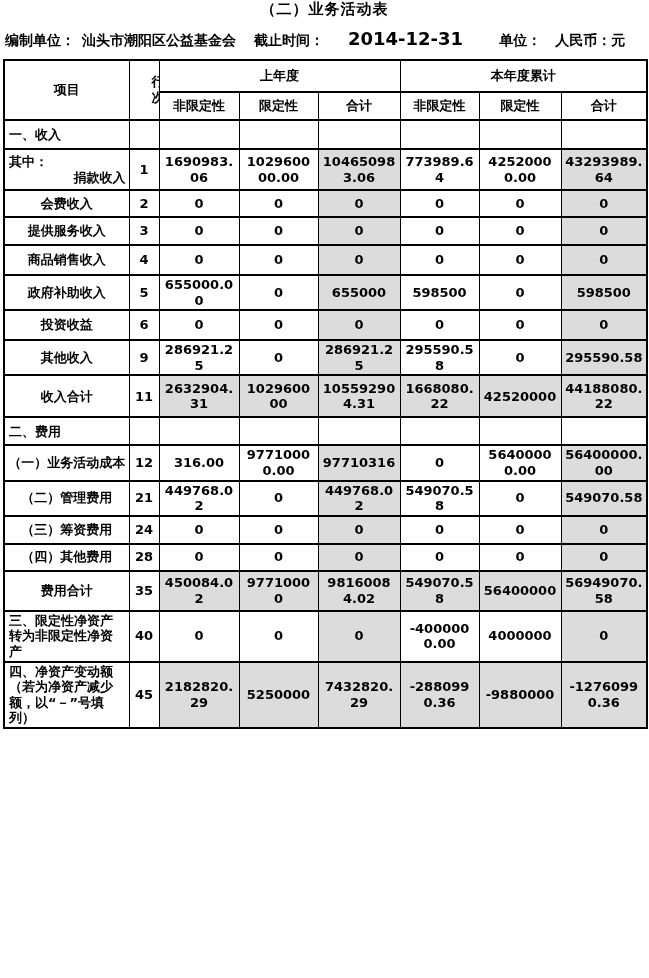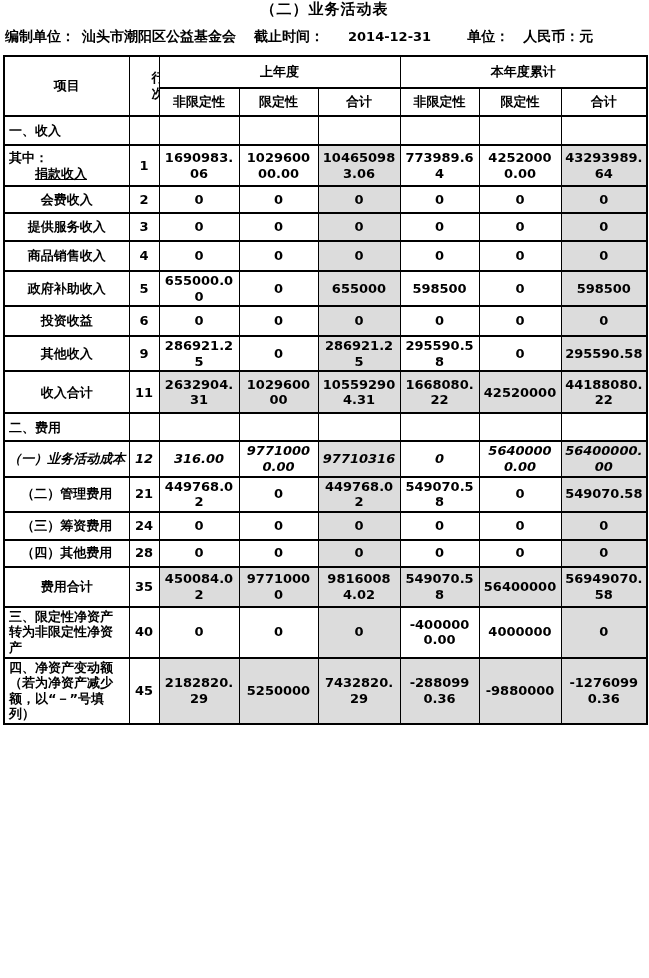--- a/index.html
+++ b/index.html
@@ -21,21 +21,21 @@
   .meta {
     display: flex;
     align-items: baseline;
     font-size: 14px;
     margin-top: 9px;
     white-space: nowrap;
   }
   .meta .m-org-label  { margin-left: 5px; }
   .meta .m-org-value  { margin-left: 7px; }
   .meta .m-date-label { margin-left: 18px; }
-  .meta .m-date-value { margin-left: 24px; font-size: 13px; }
+  .meta .m-date-value { margin-left: 24px; font-size: 18px; }
   .meta .m-unit-label { margin-left: 36px; }
   .meta .m-unit-value { margin-left: 14px; }
 
   table {
     border-collapse: collapse;
     table-layout: fixed;
     margin: 9px 0 0 3px;
     width: 643px;
     border: 2px solid #000;
   }
@@ -47,21 +47,21 @@
     text-align: center;
     font-size: 13px;
     font-weight: bold;
     line-height: 1.2;
     padding: 1px 3px;
     overflow: hidden;
   }
   .c-val { word-break: break-all; }
   .c-val.shaded { background: var(--shade, #dcdcdc); }
   .c-item.align-left { text-align: left; padding-left: 4px; }
-  .c-item .sub-line { padding-left: 26px; text-align: left; text-decoration: underline; }
+  .c-item .sub-line { padding-left: 26px; text-align: right; }
   .c-item .top-line { text-align: left; }
   .hdr-rowno { padding: 1px 22px; }
   .note {
     font-size: 14px;
     margin: 24px 0 0 4px;
     letter-spacing: 0.5px;
   }
 </style>
 </head>
 <body>
@@ -203,21 +203,21 @@
         <tr style="height: 28px;">
           <td class="c-item align-left">二、费用</td>
           <td class="c-rowno"></td>
           <td class="c-val"></td>
           <td class="c-val"></td>
           <td class="c-val"></td>
           <td class="c-val"></td>
           <td class="c-val"></td>
           <td class="c-val"></td>
         </tr>
-        <tr style="height: 25px; font-style: italic;">
+        <tr style="height: 25px;">
           <td class="c-item align-center">（一）业务活动成本</td>
           <td class="c-rowno">12</td>
           <td class="c-val">316.00</td>
           <td class="c-val">97710000.00</td>
           <td class="c-val shaded">97710316</td>
           <td class="c-val">0</td>
           <td class="c-val">56400000.00</td>
           <td class="c-val shaded">56400000.00</td>
         </tr>
         <tr style="height: 27px;">

